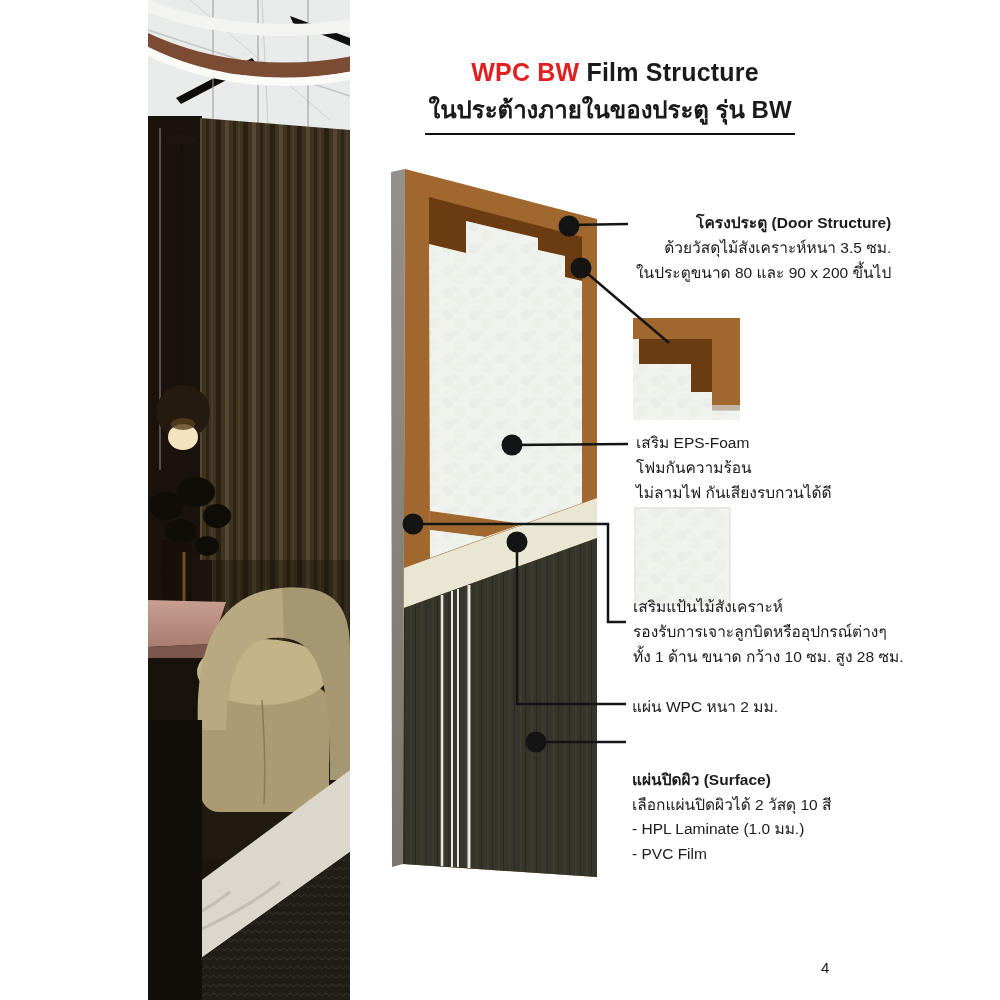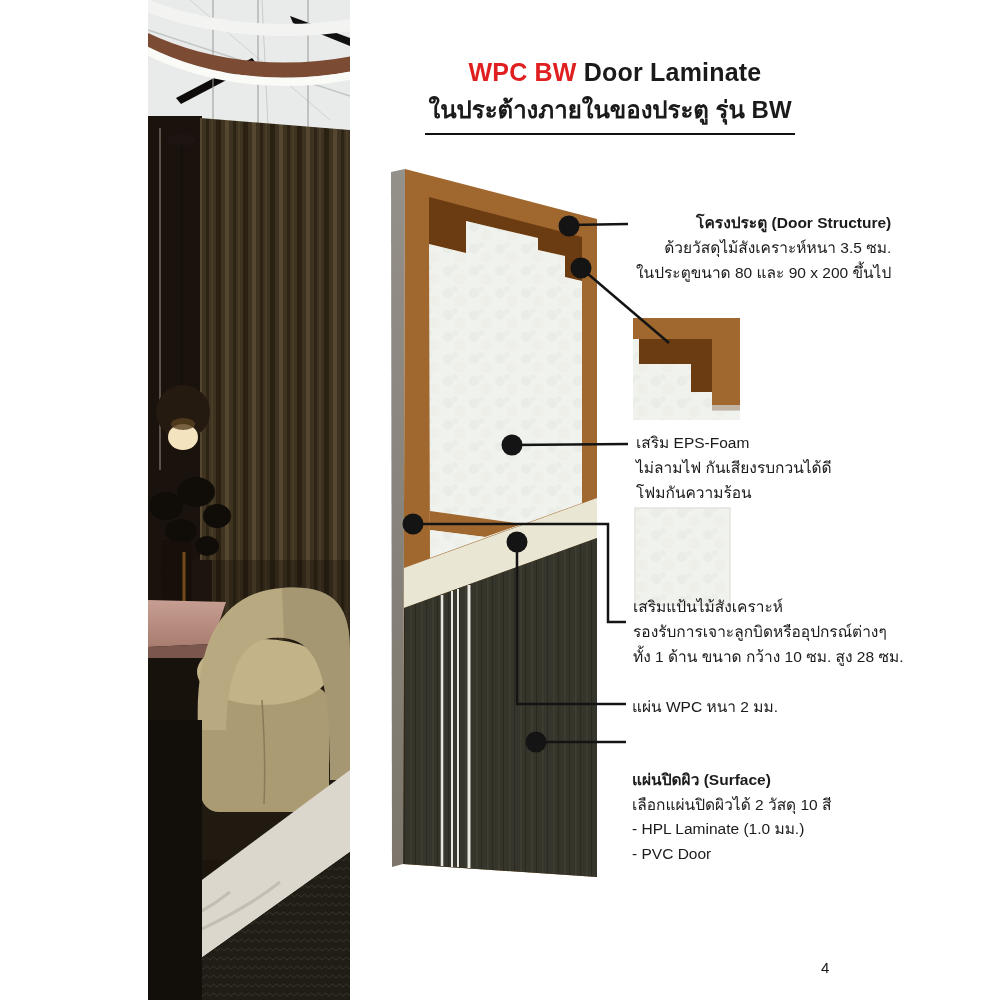--- a/index.html
+++ b/index.html
@@ -197,49 +197,49 @@
     <circle cx="569" cy="226" r="10.5"></circle>
     <circle cx="581" cy="268" r="10.5"></circle>
     <circle cx="512" cy="445" r="10.5"></circle>
     <circle cx="413" cy="524" r="10.5"></circle>
     <circle cx="517" cy="542" r="10.5"></circle>
     <circle cx="536" cy="742" r="10.5"></circle>
   </g>
 </svg>
 
 <div class="abs" id="page-title">
-  <span class="hl">WPC BW</span><span> Door Laminate</span>
+  <span class="hl">WPC BW</span><span> Film Structure</span>
 </div>
 
 <div class="abs" id="page-subtitle">
   <span>ในประต้างภายในของประตู รุ่น BW</span>
 </div>
 
 <div class="abs ann" id="ann-door-structure">
   <div class="t">โครงประตู (Door Structure)</div>
   <div>ด้วยวัสดุไม้สังเคราะห์หนา 3.5 ซม.</div>
   <div>ในประตูขนาด 80 และ 90 x 200 ขึ้นไป</div>
 </div>
 
 <div class="abs ann" id="ann-eps-foam">
   <div>เสริม EPS-Foam</div>
+  <div>โฟมกันความร้อน</div>
   <div>ไม่ลามไฟ กันเสียงรบกวนได้ดี</div>
-  <div>โฟมกันความร้อน</div>
 </div>
 
 <div class="abs ann" id="ann-synthetic-plate">
   <div>เสริมแป้นไม้สังเคราะห์</div>
   <div>รองรับการเจาะลูกบิดหรืออุปกรณ์ต่างๆ</div>
   <div>ทั้ง 1 ด้าน ขนาด กว้าง 10 ซม. สูง 28 ซม.</div>
 </div>
 
 <div class="abs ann" id="ann-wpc-sheet">
   <div>แผ่น  WPC หนา 2 มม.</div>
 </div>
 
 <div class="abs ann" id="ann-surface">
   <div class="t">แผ่นปิดผิว (Surface)</div>
   <div>เลือกแผ่นปิดผิวได้ 2 วัสดุ 10 สี</div>
   <div>- HPL Laminate (1.0 มม.)</div>
-  <div>- PVC Door</div>
+  <div>- PVC Film</div>
 </div>
 
 <div class="abs" id="page-number">4</div>
 
 </body></html>

